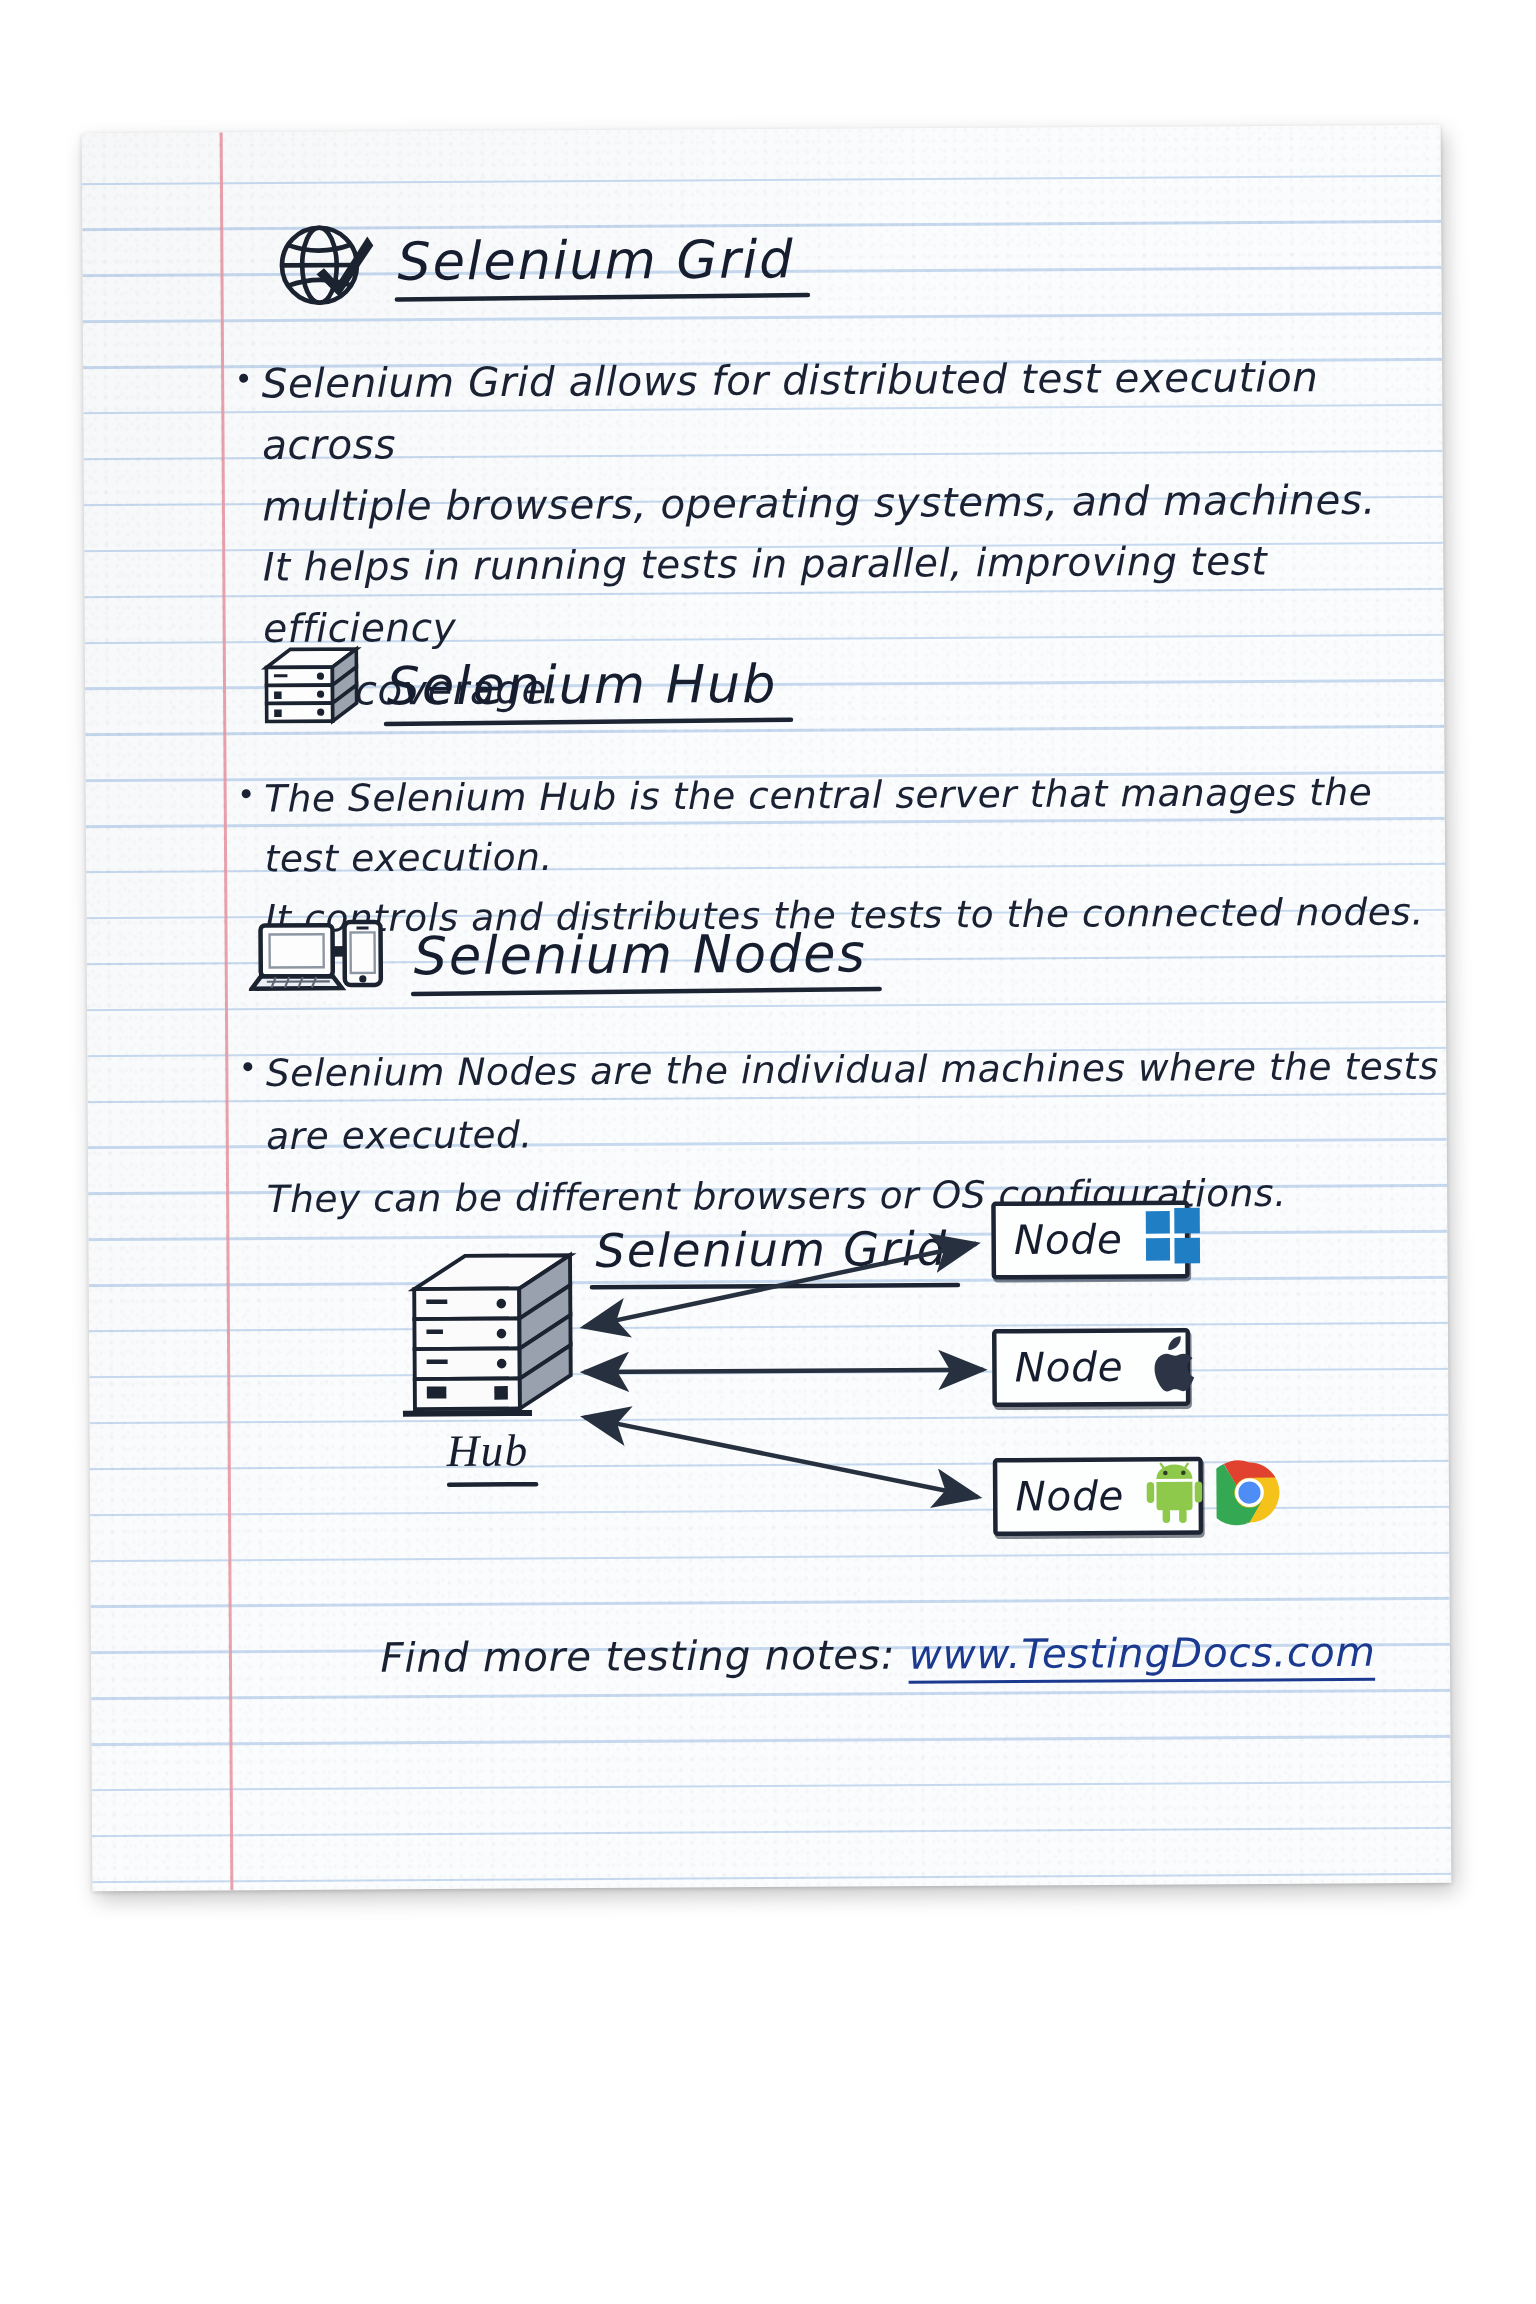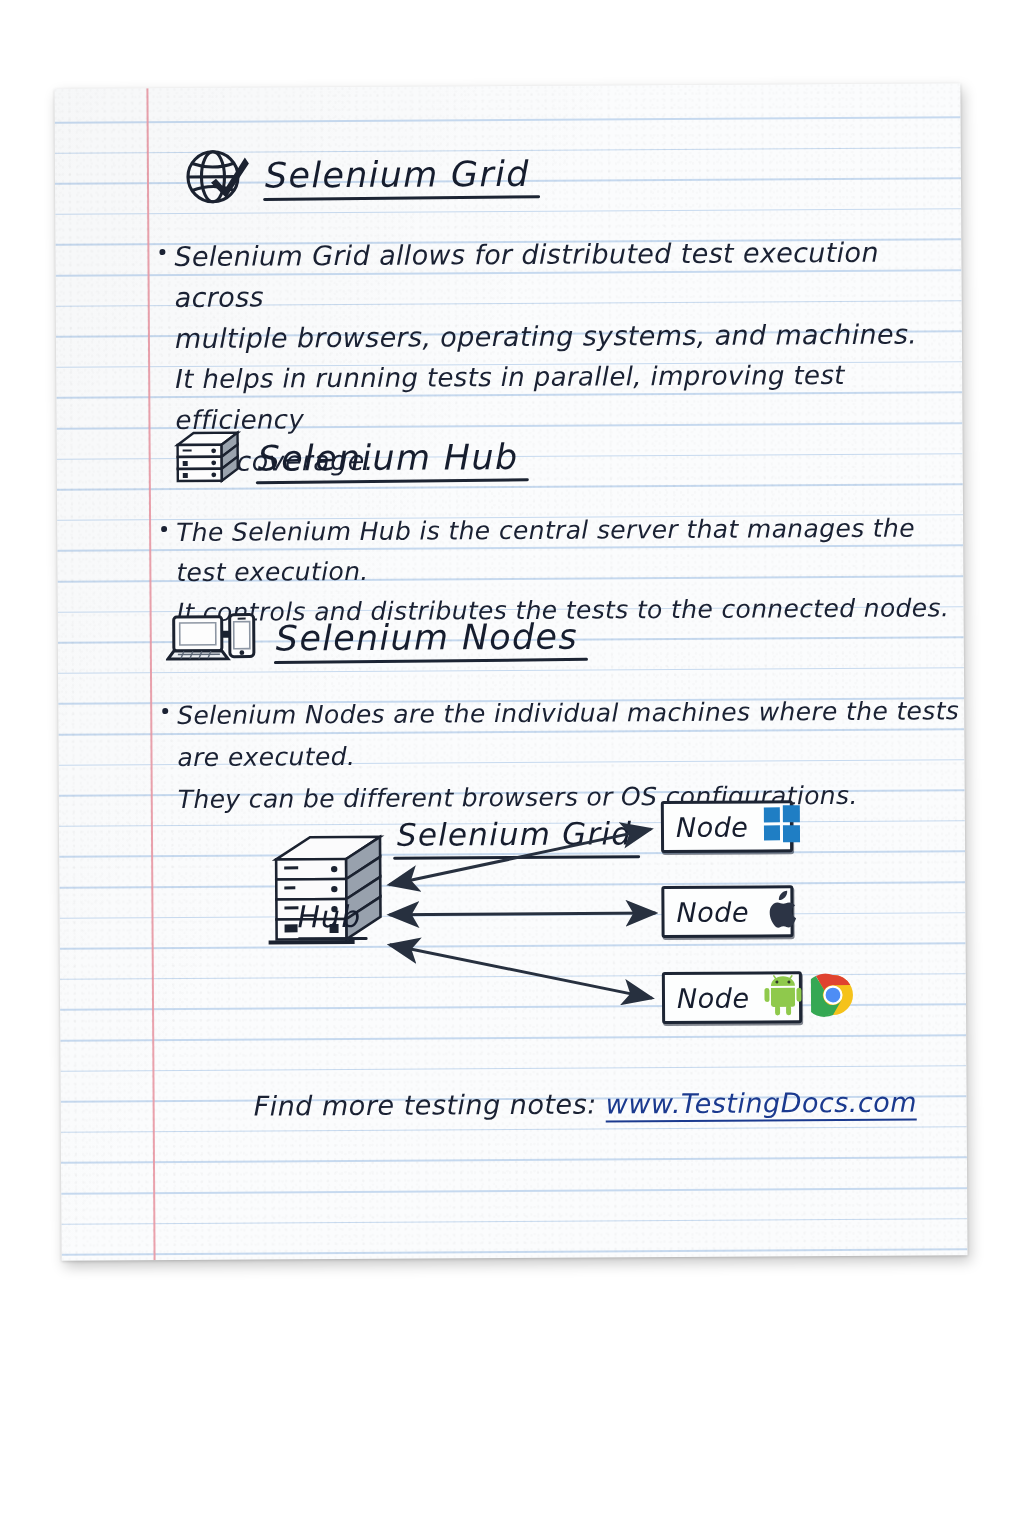--- a/index.html
+++ b/index.html
@@ -292,21 +292,21 @@
             <circle cx="70" cy="80" r="3.2"></circle>
           <rect x="65" y="95" width="9" height="9"></rect>
           <rect x="20" y="37" width="14" height="3"></rect>
           <rect x="20" y="57" width="11" height="3"></rect>
           <rect x="20" y="77" width="14" height="3"></rect>
           <rect x="20" y="95" width="13" height="8"></rect>
         </g>
         <path d="M4 113 L90 113" stroke="#1b2230" stroke-width="4" fill="none"></path>
       </svg>
     </div>
-    <div class="hub-caption hand" style="left:238px; top:812px;">Hub</div>
+    <div class="hub-caption hand" style="left:238px; top:864px;font-family:Liberation Serif, serif;">Hub</div>
 
     <div class="node-box" style="left:602px; top:716px; width:132px; height:52px;">
       <span class="node-label hand">Node</span>
       <span style="flex:none;">
         <svg width="40" height="40" viewBox="0 0 40 40">
           <rect x="2" y="3" width="16" height="15" fill="#1f7ec4"></rect>
           <rect x="21" y="1" width="17" height="17" fill="#1f7ec4"></rect>
           <rect x="2" y="21" width="16" height="15" fill="#1f7ec4"></rect>
           <rect x="21" y="21" width="17" height="17" fill="#1f7ec4"></rect>
         </svg>

